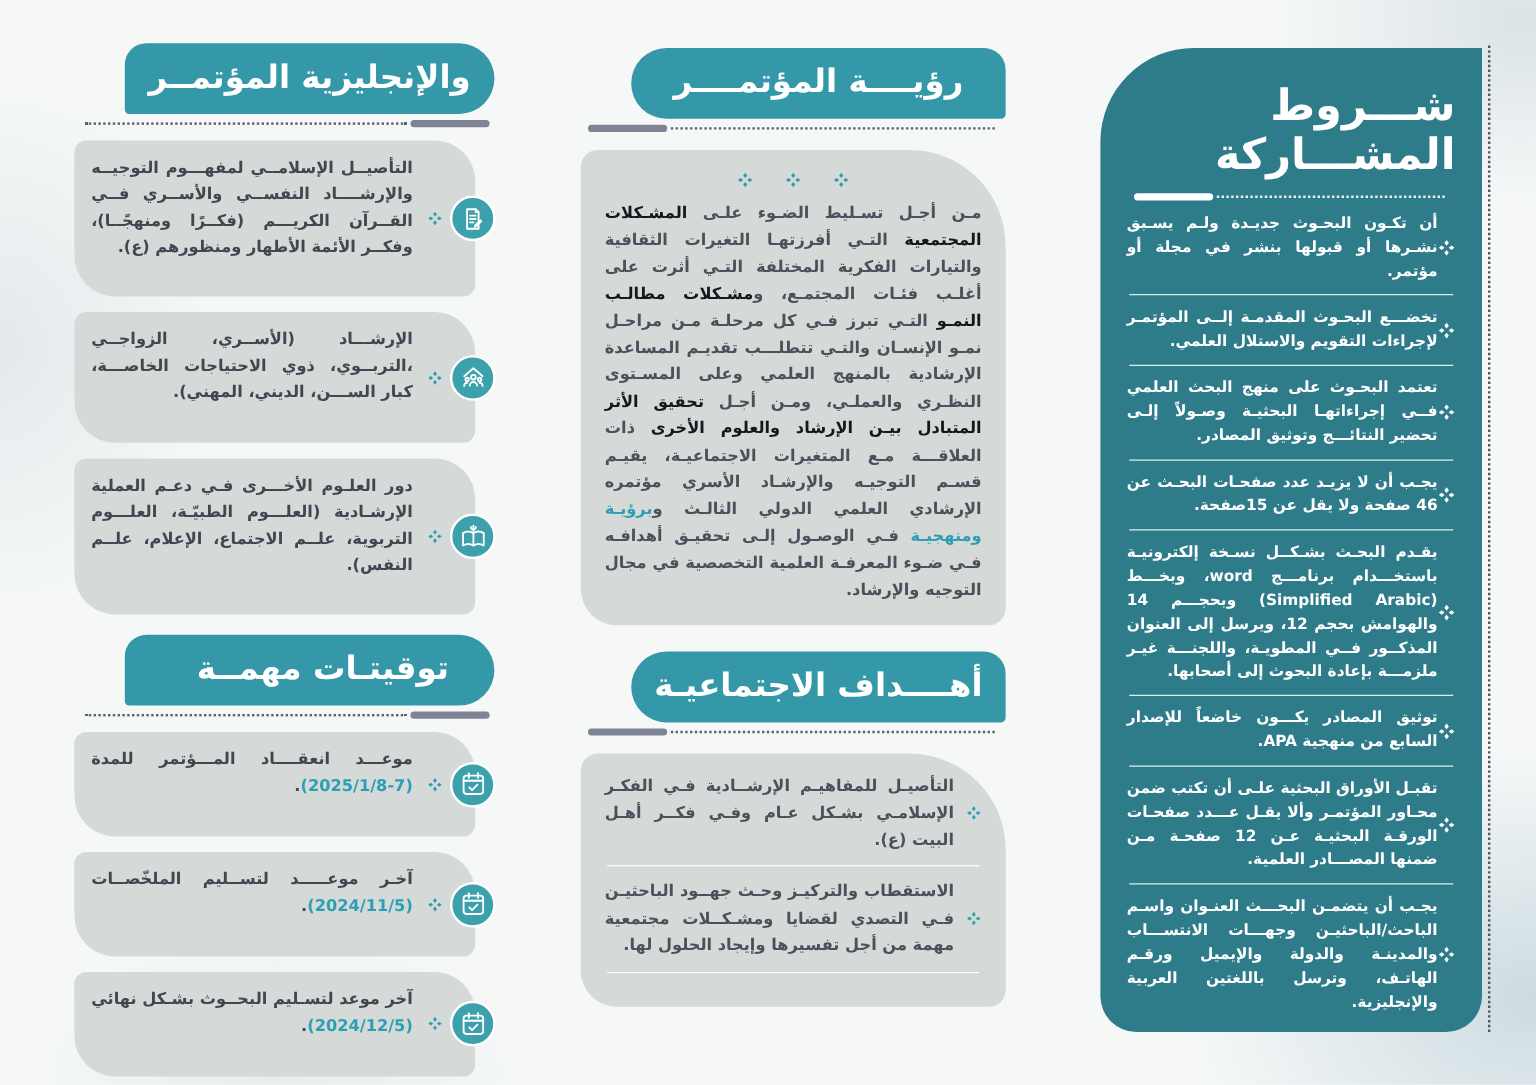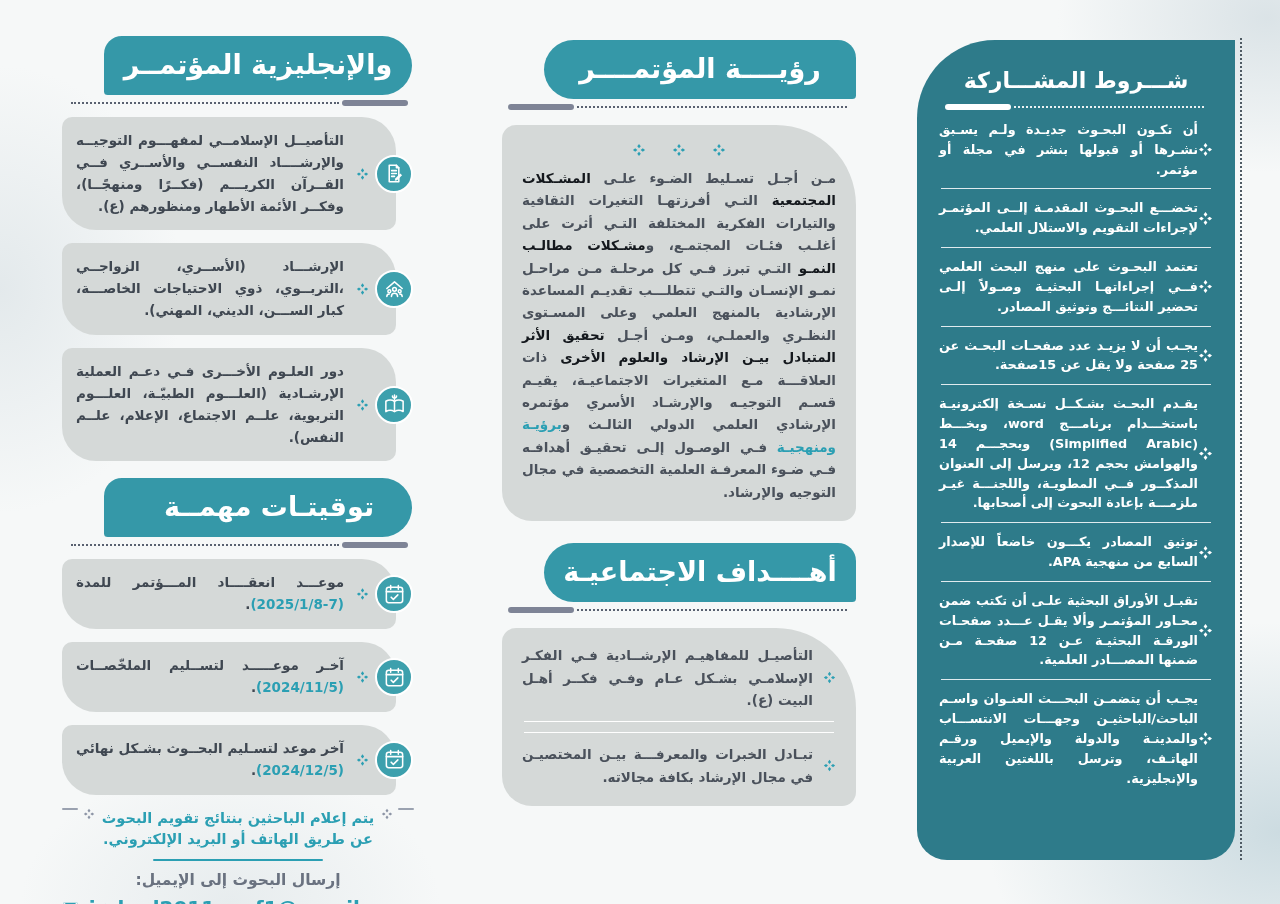--- a/index.html
+++ b/index.html
@@ -46,21 +46,21 @@
   .orn svg{display:block;width:100%;height:100%;}
   .gbox{background:var(--box);}
   p{font-weight:bold;}
 
   
   .col-left{position:absolute;left:62px;top:36px;width:352px;}
   .col-left .banner{width:308px;margin:0 2px 0 auto;}
   .col-left .rule{margin-bottom:10px;}
   .g-item{
     position:relative;border-radius:10px 34px 10px 34px;
-    padding:13px 52px 13px 14px;margin:0 18px 13px 0;
+    padding:13px 52px 30px 14px;margin:0 18px 13px 0;
   }
   .g-item .g-text{font-size:13.5px;line-height:1.62;color:var(--ink);text-align:justify;}
   .g-item .circle{
     position:absolute;right:-17px;top:50%;transform:translateY(-50%);
     width:38px;height:38px;border-radius:50%;
     background:var(--circle);border:2px solid #fff;color:#fff;
     display:flex;align-items:center;justify-content:center;
   }
   .g-item .circle svg{width:23px;height:23px;}
   .g-item .orn-side{position:absolute;right:27px;top:50%;transform:translateY(-50%);width:13px;height:13px;color:var(--accent);}
@@ -72,21 +72,21 @@
   .dash{width:16px;height:2px;background:#9aa2b0;border-radius:1px;flex:0 0 auto;}
   .orn-slate{width:12px;height:12px;color:#8d95a6;flex:0 0 auto;}
   .note-divider{width:170px;height:2px;background:var(--accent);margin:8px auto 10px;border-radius:1px;}
   .contact-label{color:var(--label);font-weight:bold;font-size:15.5px;text-align:center;margin:6px 0;}
   .contact-row{display:flex;align-items:center;justify-content:center;gap:10px;margin:4px 0 6px;}
   .contact-row .cicon{width:26px;height:26px;color:var(--accent);line-height:0;}
   .contact-row .cicon svg{width:100%;height:100%;}
   .contact-value{color:var(--accent);font-weight:bold;font-size:20px;unicode-bidi:isolate;direction:ltr;}
 
   
-  .col-mid{position:absolute;left:502px;top:40px;width:354px;}
+  .col-mid{position:absolute;left:484px;top:40px;width:354px;}
   .col-mid .banner{width:312px;margin:0 auto 0 42px;}
   .mid-box{
     border-radius:14px 80px 14px 30px;
     padding:16px 20px 18px;margin-top:14px;
   }
   .mid-box p, .mid-box .seg{font-size:13.5px;line-height:1.66;color:#4a515b;font-weight:bold;text-align:justify;}
   .seg.strong{color:var(--ink-strong);}
   .seg.accent{color:var(--accent);}
   .vision-orns{display:flex;justify-content:center;gap:26px;margin:2px 0 10px;}
   .vision-orns .orn{width:14px;height:14px;color:var(--accent);}
@@ -94,21 +94,21 @@
   .goal-item{display:flex;align-items:center;gap:10px;}
   .goal-item .orn{flex:0 0 auto;width:13px;height:13px;color:var(--accent);}
   .goal-sep{border-top:1.5px solid #fff;margin:10px 2px;}
 
   
   .panel{
     position:absolute;left:917px;top:40px;width:318px;height:820px;
     background:var(--panel);border-radius:78px 0 30px 30px;
     padding:20px 22px 12px;color:#fff;overflow:hidden;
   }
-  .panel-title{font-size:22px;font-weight:bold;text-align:center;margin:8px 0 10px;}
+  .panel-title{font-size:36px;font-weight:bold;margin:8px 0 10px;}
   .panel .rule .bar{background:#fff;}
   .panel .rule .dots{border-color:rgba(255,255,255,.9);}
   .c-item{display:flex;align-items:center;gap:0;margin:9px 0;}
   .c-item .orn{flex:0 0 auto;width:15px;height:15px;color:#fff;}
   .c-text{font-size:12.8px;line-height:1.55;text-align:justify;color:#fff;}
   .c-sep{border-top:1px solid rgba(255,255,255,.85);margin:7px 2px;}
 
   .cutline{
     position:absolute;left:1240px;top:38px;height:822px;width:0;
     border-left:2px dotted #4e5a63;
@@ -341,32 +341,32 @@
             <svg viewBox="0 0 24 24" fill="currentColor">
               <path d="M12 1.6 15 5.5 12 9.2 9 5.5z"></path>
               <path d="M12 22.4 15 18.5 12 14.8 9 18.5z"></path>
               <path d="M1.6 12 5.5 9 9.2 12 5.5 15z"></path>
               <path d="M22.4 12 18.5 9 14.8 12 18.5 15z"></path>
             </svg>
           </span>
           <p>التأصيـل للمفاهيـم الإرشــادية فـي الفكـر الإسلامـي بشـكل عـام وفـي فكــر أهـل البيت (ع).</p>
         </div>
         <div class="goal-sep"></div>
+        <div class="goal-item">
+          <span class="orn">
+            <svg viewBox="0 0 24 24" fill="currentColor">
+              <path d="M12 1.6 15 5.5 12 9.2 9 5.5z"></path>
+              <path d="M12 22.4 15 18.5 12 14.8 9 18.5z"></path>
+              <path d="M1.6 12 5.5 9 9.2 12 5.5 15z"></path>
+              <path d="M22.4 12 18.5 9 14.8 12 18.5 15z"></path>
+            </svg>
+          </span>
+          <p>الاستقطاب والتركيـز وحـث جهــود الباحثيـن فـي التصدي لقضايا ومشـكــلات مجتمعية مهمة من أجل تفسيرها وإيجاد الحلول لها.</p>
+        </div>
         <div class="goal-sep"></div>
-        <div class="goal-item">
-          <span class="orn">
-            <svg viewBox="0 0 24 24" fill="currentColor">
-              <path d="M12 1.6 15 5.5 12 9.2 9 5.5z"></path>
-              <path d="M12 22.4 15 18.5 12 14.8 9 18.5z"></path>
-              <path d="M1.6 12 5.5 9 9.2 12 5.5 15z"></path>
-              <path d="M22.4 12 18.5 9 14.8 12 18.5 15z"></path>
-            </svg>
-          </span>
-          <p>تبـادل الخبرات والمعرفـــة بيـن المختصيـن في مجال الإرشاد بكافة مجالاته.</p>
-        </div>
       </div>
   </div>
 
   <div class="panel">
     <h1 class="panel-title">شـــروط المشـــاركة</h1>
     <div class="rule">
       <span class="dots"></span>
       <span class="bar"></span>
     </div>
     <div id="conditions-list">
@@ -408,21 +408,21 @@
         <div class="c-sep"></div>
         <div class="c-item">
           <span class="orn">
             <svg viewBox="0 0 24 24" fill="currentColor">
               <path d="M12 1.6 15 5.5 12 9.2 9 5.5z"></path>
               <path d="M12 22.4 15 18.5 12 14.8 9 18.5z"></path>
               <path d="M1.6 12 5.5 9 9.2 12 5.5 15z"></path>
               <path d="M22.4 12 18.5 9 14.8 12 18.5 15z"></path>
             </svg>
           </span>
-          <p class="c-text">يجـب أن لا يزيـد عدد صفحـات البحـث عن 25 صفحة ولا يقل عن 15صفحة.</p>
+          <p class="c-text">يجـب أن لا يزيـد عدد صفحـات البحـث عن 46 صفحة ولا يقل عن 15صفحة.</p>
         </div>
         <div class="c-sep"></div>
         <div class="c-item">
           <span class="orn">
             <svg viewBox="0 0 24 24" fill="currentColor">
               <path d="M12 1.6 15 5.5 12 9.2 9 5.5z"></path>
               <path d="M12 22.4 15 18.5 12 14.8 9 18.5z"></path>
               <path d="M1.6 12 5.5 9 9.2 12 5.5 15z"></path>
               <path d="M22.4 12 18.5 9 14.8 12 18.5 15z"></path>
             </svg>

